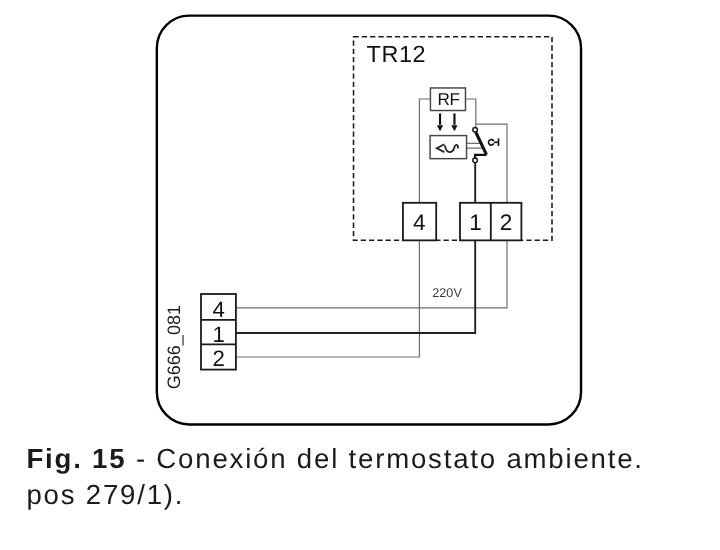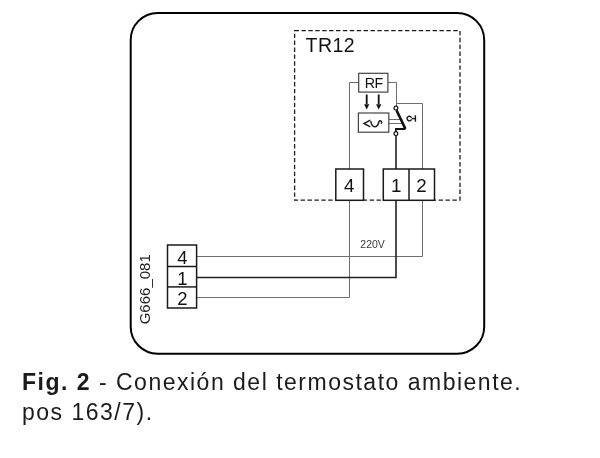--- a/index.html
+++ b/index.html
@@ -77,15 +77,15 @@
     <text x="182.3" y="284.7">1</text>
     <text x="182.3" y="305.3">2</text>
   </g>
 
   <text x="360.3" y="247.7" font-size="10.5" fill="#3a3a3a">220V</text>
 
   <text transform="translate(150,324.3) rotate(-90)" font-size="15" fill="#1e1e1e">G666_081</text>
 </svg>
 
 <div class="cap">
-  <div><b>Fig. 2</b> - Conexión del termostato ambiente.</div>
-  <div>pos 163/7).</div>
+  <div><b>Fig. 15</b> - Conexión del termostato ambiente.</div>
+  <div>pos 279/1).</div>
 </div>
 
 </body></html>

